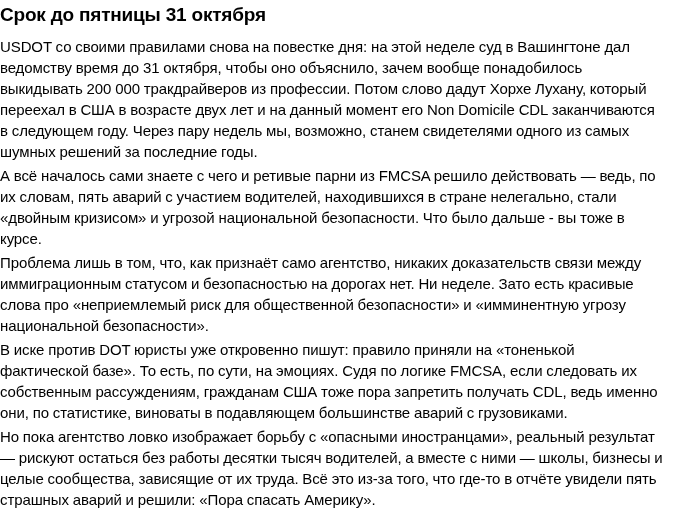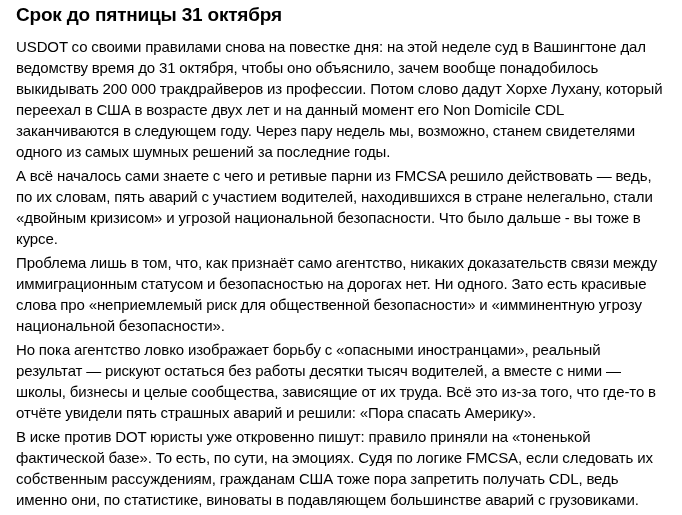--- a/index.html
+++ b/index.html
@@ -9,21 +9,21 @@
   }
   body {
     width: 682px;
     height: 515px;
     overflow: hidden;
     font-family: "Liberation Sans", "DejaVu Sans", sans-serif;
     color: #000000;
     -webkit-font-smoothing: antialiased;
   }
   .article {
-    padding: 3px 7px 0 16px;
+    padding: 3px 7px 0 0;
   }
   .article-title {
     font-size: 19px;
     line-height: 23px;
     font-weight: 700;
     letter-spacing: -0.2px;
     margin: 0 0 10px 0;
   }
   .article-paragraph {
     font-size: 15px;
@@ -36,18 +36,18 @@
 </head>
 <body>
 
 <div class="article">
   <h1 class="article-title">Срок до пятницы 31 октября</h1>
 
   <p class="article-paragraph">USDOT со своими правилами снова на повестке дня: на этой неделе суд в Вашингтоне дал ведомству время до 31 октября, чтобы оно объяснило, зачем вообще понадобилось выкидывать 200 000 тракдрайверов из профессии. Потом слово дадут Хорхе Лухану, который переехал в США в возрасте двух лет и на данный момент его Non Domicile CDL заканчиваются в следующем году. Через пару недель мы, возможно, станем свидетелями одного из самых шумных решений за последние годы.</p>
 
   <p class="article-paragraph">А всё началось сами знаете с чего и ретивые парни из FMCSA решило действовать — ведь, по их словам, пять аварий с участием водителей, находившихся в стране нелегально, стали «двойным кризисом» и угрозой национальной безопасности. Что было дальше - вы тоже в курсе.</p>
 
-  <p class="article-paragraph">Проблема лишь в том, что, как признаёт само агентство, никаких доказательств связи между иммиграционным статусом и безопасностью на дорогах нет. Ни одного. Зато есть красивые слова про «неприемлемый риск для общественной безопасности» и «имминентную угрозу национальной безопасности».</p>
+  <p class="article-paragraph">Проблема лишь в том, что, как признаёт само агентство, никаких доказательств связи между иммиграционным статусом и безопасностью на дорогах нет. Ни неделе. Зато есть красивые слова про «неприемлемый риск для общественной безопасности» и «имминентную угрозу национальной безопасности».</p>
+
+  <p class="article-paragraph">В иске против DOT юристы уже откровенно пишут: правило приняли на «тоненькой фактической базе». То есть, по сути, на эмоциях. Судя по логике FMCSA, если следовать их собственным рассуждениям, гражданам США тоже пора запретить получать CDL, ведь именно они, по статистике, виноваты в подавляющем большинстве аварий с грузовиками.</p>
 
   <p class="article-paragraph">Но пока агентство ловко изображает борьбу с «опасными иностранцами», реальный результат — рискуют остаться без работы десятки тысяч водителей, а вместе с ними — школы, бизнесы и целые сообщества, зависящие от их труда. Всё это из-за того, что где-то в отчёте увидели пять страшных аварий и решили: «Пора спасать Америку».</p>
-
-  <p class="article-paragraph">В иске против DOT юристы уже откровенно пишут: правило приняли на «тоненькой фактической базе». То есть, по сути, на эмоциях. Судя по логике FMCSA, если следовать их собственным рассуждениям, гражданам США тоже пора запретить получать CDL, ведь именно они, по статистике, виноваты в подавляющем большинстве аварий с грузовиками.</p>
 </div>
 
 </body></html>

